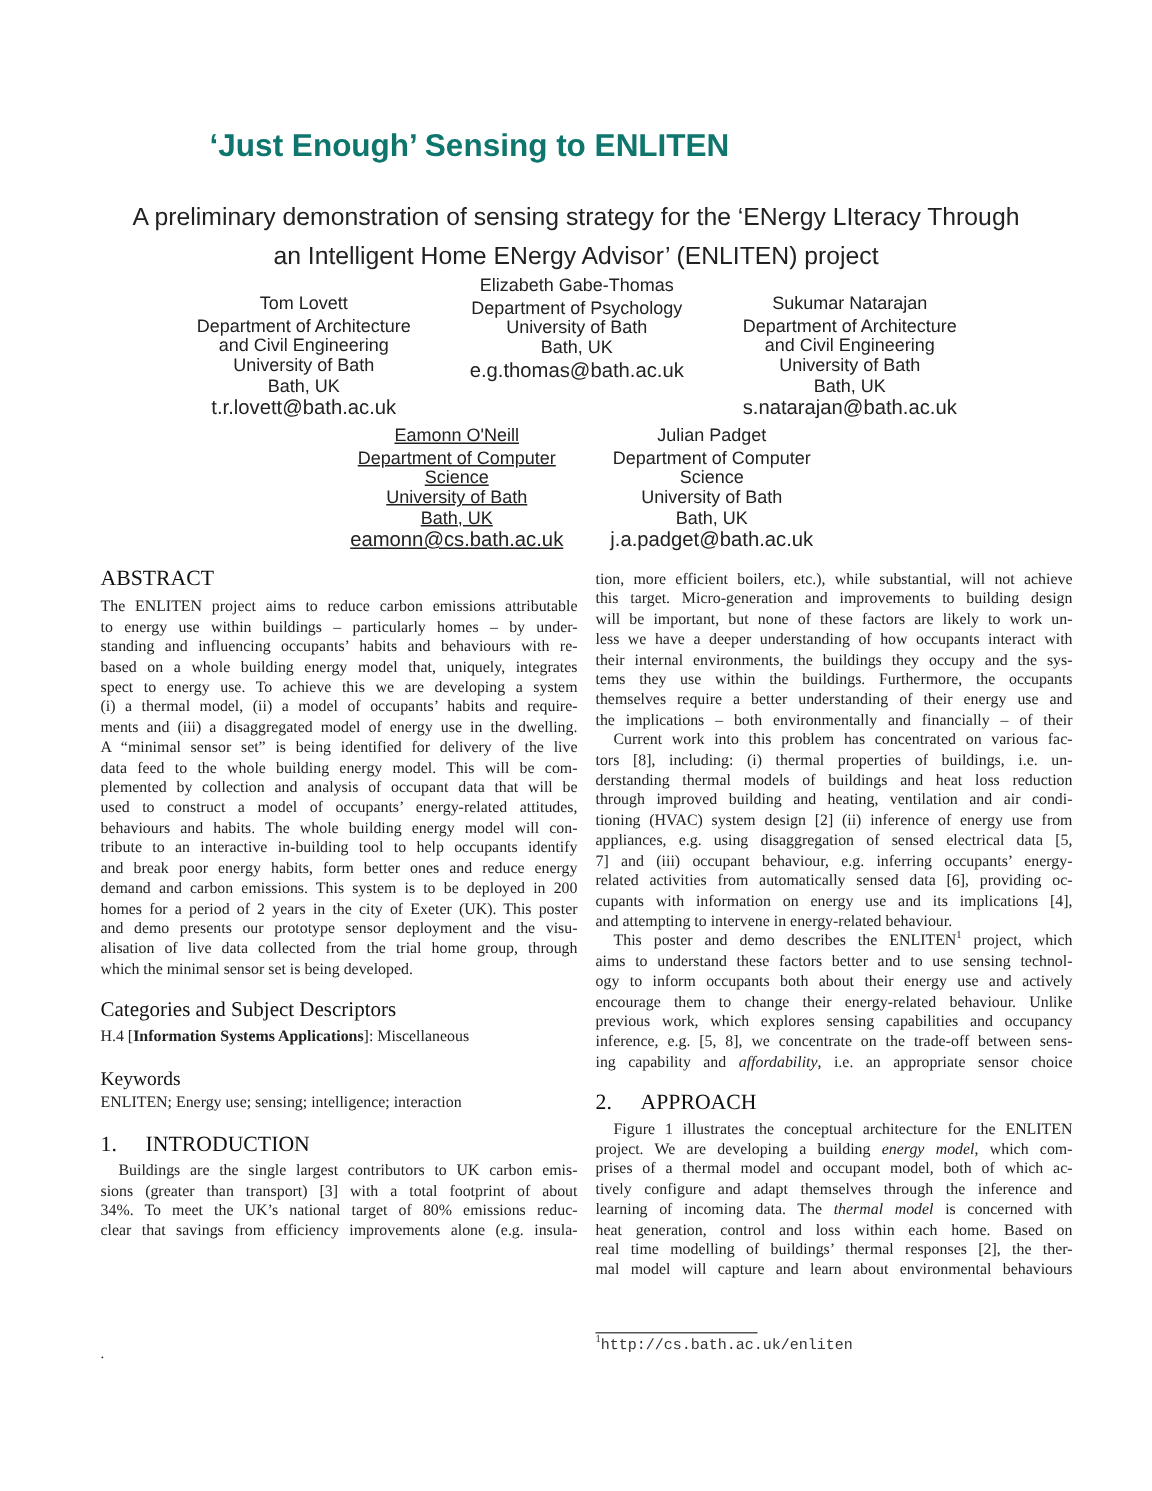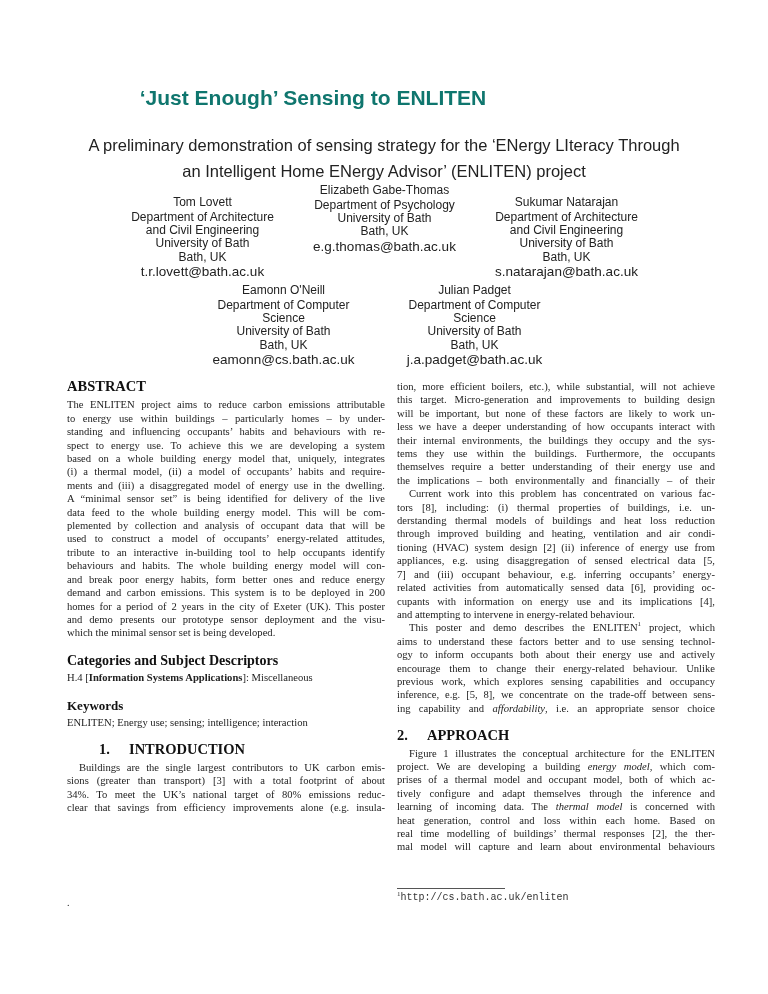--- a/index.html
+++ b/index.html
@@ -15,21 +15,21 @@
   .author {
     position: absolute; text-align: center; font-family: "Liberation Sans", sans-serif; color: #222;
   }
   .author .name { font-size: 12px; line-height: 17px; }
   .author .aff { font-size: 12px; line-height: 13.2px; }
   .author .email { font-size: 13.5px; line-height: 15px; }
   .col { position: absolute; width: 318px; font-family: "Liberation Serif", serif; font-size: 10.6px; line-height: 13.4px; color: #222; }
   .col .line { white-space: nowrap; text-align: justify; text-align-last: justify; }
   .col .line.last { text-align-last: left; }
   .col .indent { text-indent: 12px; }
-  .h-sec { font-family: "Liberation Serif", serif; font-weight: bold; font-size: 14.5px; color: #111; }
+  .h-sec { font-family: "Liberation Serif", serif; font-weight: normal; font-size: 14.5px; color: #111; }
   .h-num { display: inline-block; width: 30px; }
   .bold { font-weight: bold; }
   .ital { font-style: italic; }
   sup { font-size: 7px; line-height: 0; }
   .fn-rule { position: absolute; left: 397px; top: 888px; width: 108px; border-top: 1px solid #555; }
   .footnote { position: absolute; left: 397px; top: 892px; font-family: "Liberation Mono", monospace; font-size: 10px; color: #333; }
   .footnote sup { font-family: "Liberation Serif", serif; }
   .dot { position: absolute; left: 67px; top: 897px; font-size: 10px; font-family: "Liberation Serif", serif; }
 </style>
 </head>
@@ -59,21 +59,21 @@
 </div>
 <div class="author" style="left:474px; width:185px; top:194px;">
   <div class="name">Sukumar Natarajan</div>
   <div class="aff">Department of Architecture</div>
   <div class="aff">and Civil Engineering</div>
   <div class="aff">University of Bath</div>
   <div class="aff">Bath, UK</div>
   <div class="email">s.natarajan@bath.ac.uk</div>
 </div>
 
-<div class="author" style="left:191px; width:185px; top:282px;">
+<div class="author" style="left:212px; width:185px; top:282px;text-decoration:underline;">
   <div class="name">Eamonn O'Neill</div>
   <div class="aff">Department of Computer</div>
   <div class="aff">Science</div>
   <div class="aff">University of Bath</div>
   <div class="aff">Bath, UK</div>
   <div class="email">eamonn@cs.bath.ac.uk</div>
 </div>
 <div class="author" style="left:382px; width:185px; top:282px;">
   <div class="name">Julian Padget</div>
   <div class="aff">Department of Computer</div>
@@ -82,44 +82,45 @@
   <div class="aff">Bath, UK</div>
   <div class="email">j.a.padget@bath.ac.uk</div>
 </div>
 
 <div class="col" style="left:67px; top:380px;">
   <div class="h-sec" style="margin-bottom:5px;">ABSTRACT</div>
   <div>
     <div class="line">The ENLITEN project aims to reduce carbon emissions attributable</div>
     <div class="line">to energy use within buildings – particularly homes – by under-</div>
     <div class="line">standing and influencing occupants’ habits and behaviours with re-</div>
+    <div class="line">based on a whole building energy model that, uniquely, integrates</div>
     <div class="line">spect to energy use. To achieve this we are developing a system</div>
-    <div class="line">based on a whole building energy model that, uniquely, integrates</div>
     <div class="line">(i) a thermal model, (ii) a model of occupants’ habits and require-</div>
     <div class="line">ments and (iii) a disaggregated model of energy use in the dwelling.</div>
     <div class="line">A “minimal sensor set” is being identified for delivery of the live</div>
     <div class="line">data feed to the whole building energy model. This will be com-</div>
     <div class="line">plemented by collection and analysis of occupant data that will be</div>
     <div class="line">used to construct a model of occupants’ energy-related attitudes,</div>
+    <div class="line">behaviours and habits. The whole building energy model will con-</div>
     <div class="line">tribute to an interactive in-building tool to help occupants identify</div>
-    <div class="line">behaviours and habits. The whole building energy model will con-</div>
     <div class="line">and break poor energy habits, form better ones and reduce energy</div>
     <div class="line">demand and carbon emissions. This system is to be deployed in 200</div>
     <div class="line">homes for a period of 2 years in the city of Exeter (UK). This poster</div>
     <div class="line">and demo presents our prototype sensor deployment and the visu-</div>
+    <div class="line">alisation of live data collected from the trial home group, through</div>
     <div class="line last">which the minimal sensor set is being developed.</div>
   </div>
 
   <div class="h-sec" style="margin-top:14px; margin-bottom:4px; font-size:14px;">Categories and Subject Descriptors</div>
   <div class="line last"><span>H.4 [</span><span class="bold">Information Systems Applications</span><span>]: Miscellaneous</span></div>
 
   <div class="h-sec" style="margin-top:14px; margin-bottom:4px; font-size:13px;">Keywords</div>
   <div class="line last">ENLITEN; Energy use; sensing; intelligence; interaction</div>
 
-  <div class="h-sec" style="margin-top:14px; margin-bottom:4px;margin-left:32px;"><span class="h-num">1.</span><span>INTRODUCTION</span></div>
+  <div class="h-sec" style="margin-top:14px; margin-bottom:4px;"><span class="h-num">1.</span><span>INTRODUCTION</span></div>
   <div>
     <div class="line indent">Buildings are the single largest contributors to UK carbon emis-</div>
     <div class="line">sions (greater than transport) [3] with a total footprint of about</div>
     <div class="line">34%. To meet the UK’s national target of 80% emissions reduc-</div>
     <div class="line">clear that savings from efficiency improvements alone (e.g. insula-</div>
   </div>
 </div>
 
 <div class="dot">.</div>
 

